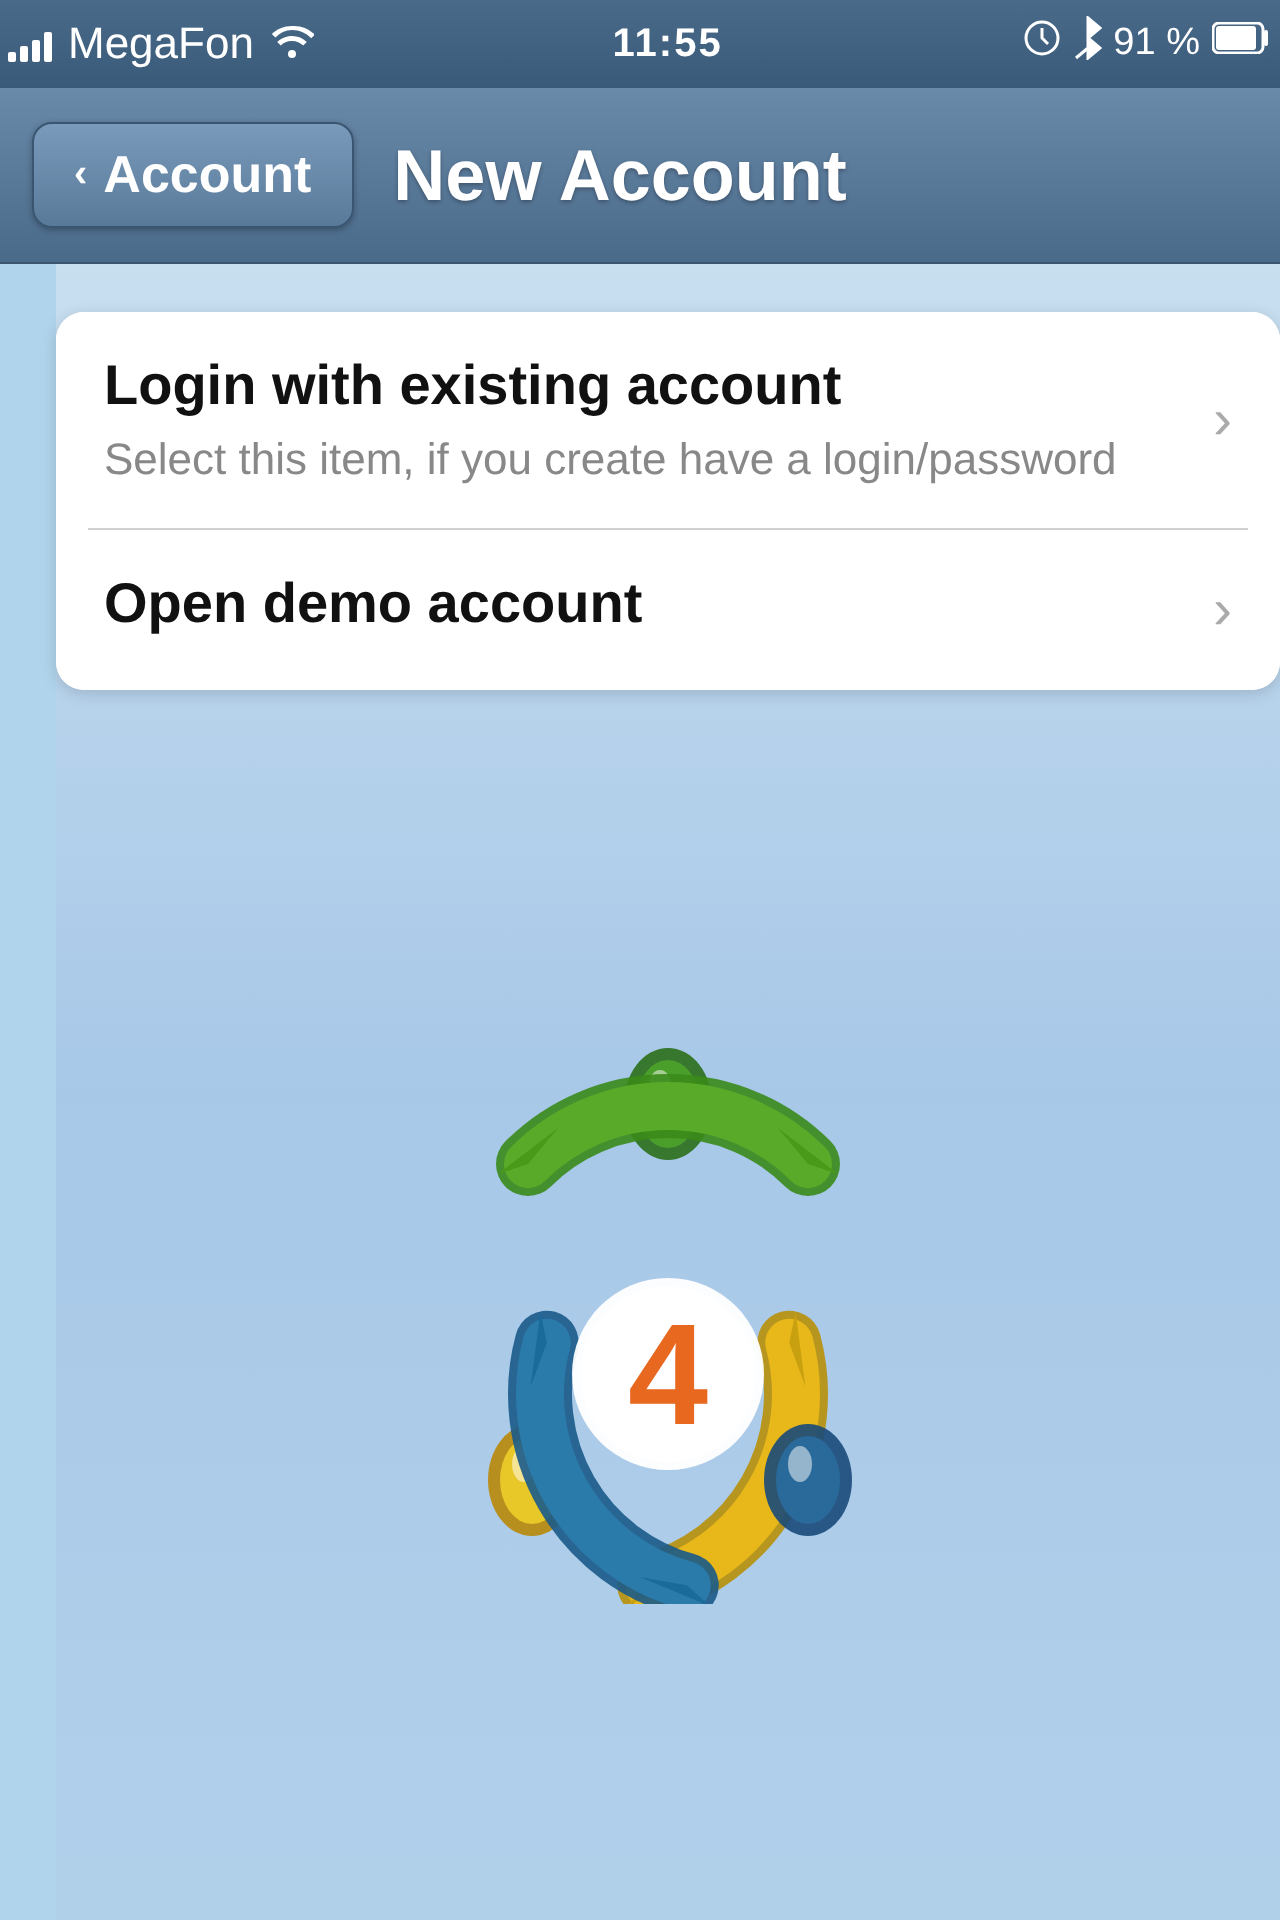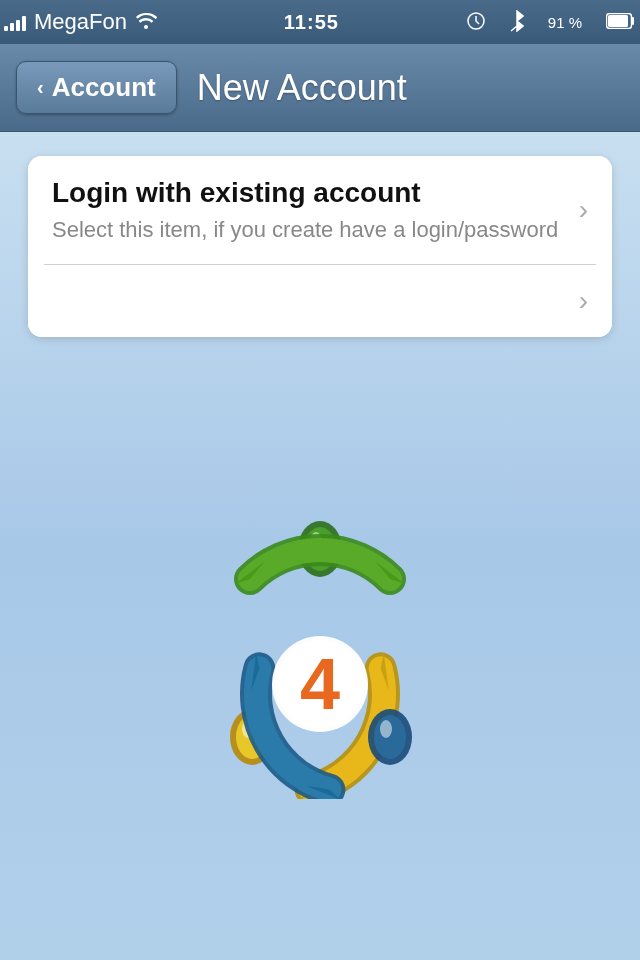--- a/index.html
+++ b/index.html
@@ -41,22 +41,22 @@
       border-radius: 1px;
     }
     .status-center {
       font-size: 20px;
       font-weight: 600;
       letter-spacing: 1px;
     }
     .status-right {
       display: flex;
       align-items: center;
-      gap: 24px;
-      font-size: 15px;
+      gap: 6px;
+      font-size: 19px;
     }
 
     
     .nav-bar {
       background: linear-gradient(to bottom, #6a8aaa, #4a6a8a);
       height: 88px;
       display: flex;
       align-items: center;
       padding: 0 16px;
       gap: 20px;
@@ -76,33 +76,34 @@
       gap: 6px;
       box-shadow: 0 1px 3px rgba(0,0,0,0.3);
     }
     .nav-back-btn .chevron-left {
       font-size: 20px;
       margin-right: 2px;
     }
     .nav-title {
       color: white;
       font-size: 36px;
-      font-weight: 400;
+      font-weight: 700;
       text-shadow: 0 1px 2px rgba(0,0,0,0.3);
     }
 
     
     .main-content {
       background: linear-gradient(to bottom, #c8dff0, #a8c8e8, #b0d0ea);
       height: calc(960px - 44px - 88px);
-      padding: 24px 28px;
+      padding: 24px 0;
       display: flex;
       flex-direction: column;
       align-items: center;
       gap: 24px;
+      margin-left: 28px;
     }
 
     
     .menu-card {
       background: white;
       border-radius: 14px;
       width: 100%;
       box-shadow: 0 2px 8px rgba(0,0,0,0.15);
       overflow: hidden;
     }
@@ -220,20 +221,21 @@
         <div class="menu-item-title">Login with existing account</div>
         <div class="menu-item-subtitle">Select this item, if you create have a login/password</div>
       </div>
       <span class="menu-item-chevron">›</span>
     </div>
 
     <div class="menu-item-divider"></div>
 
     <div class="menu-item">
       <div class="menu-item-text">
+        <div class="menu-item-title">Open demo account</div>
       </div>
       <span class="menu-item-chevron">›</span>
     </div>
 
   </div>
 
   <div class="logo-area">
     <div class="logo-svg-container">
       <svg width="280" height="280" viewBox="0 0 280 280" xmlns="http://www.w3.org/2000/svg">
 

